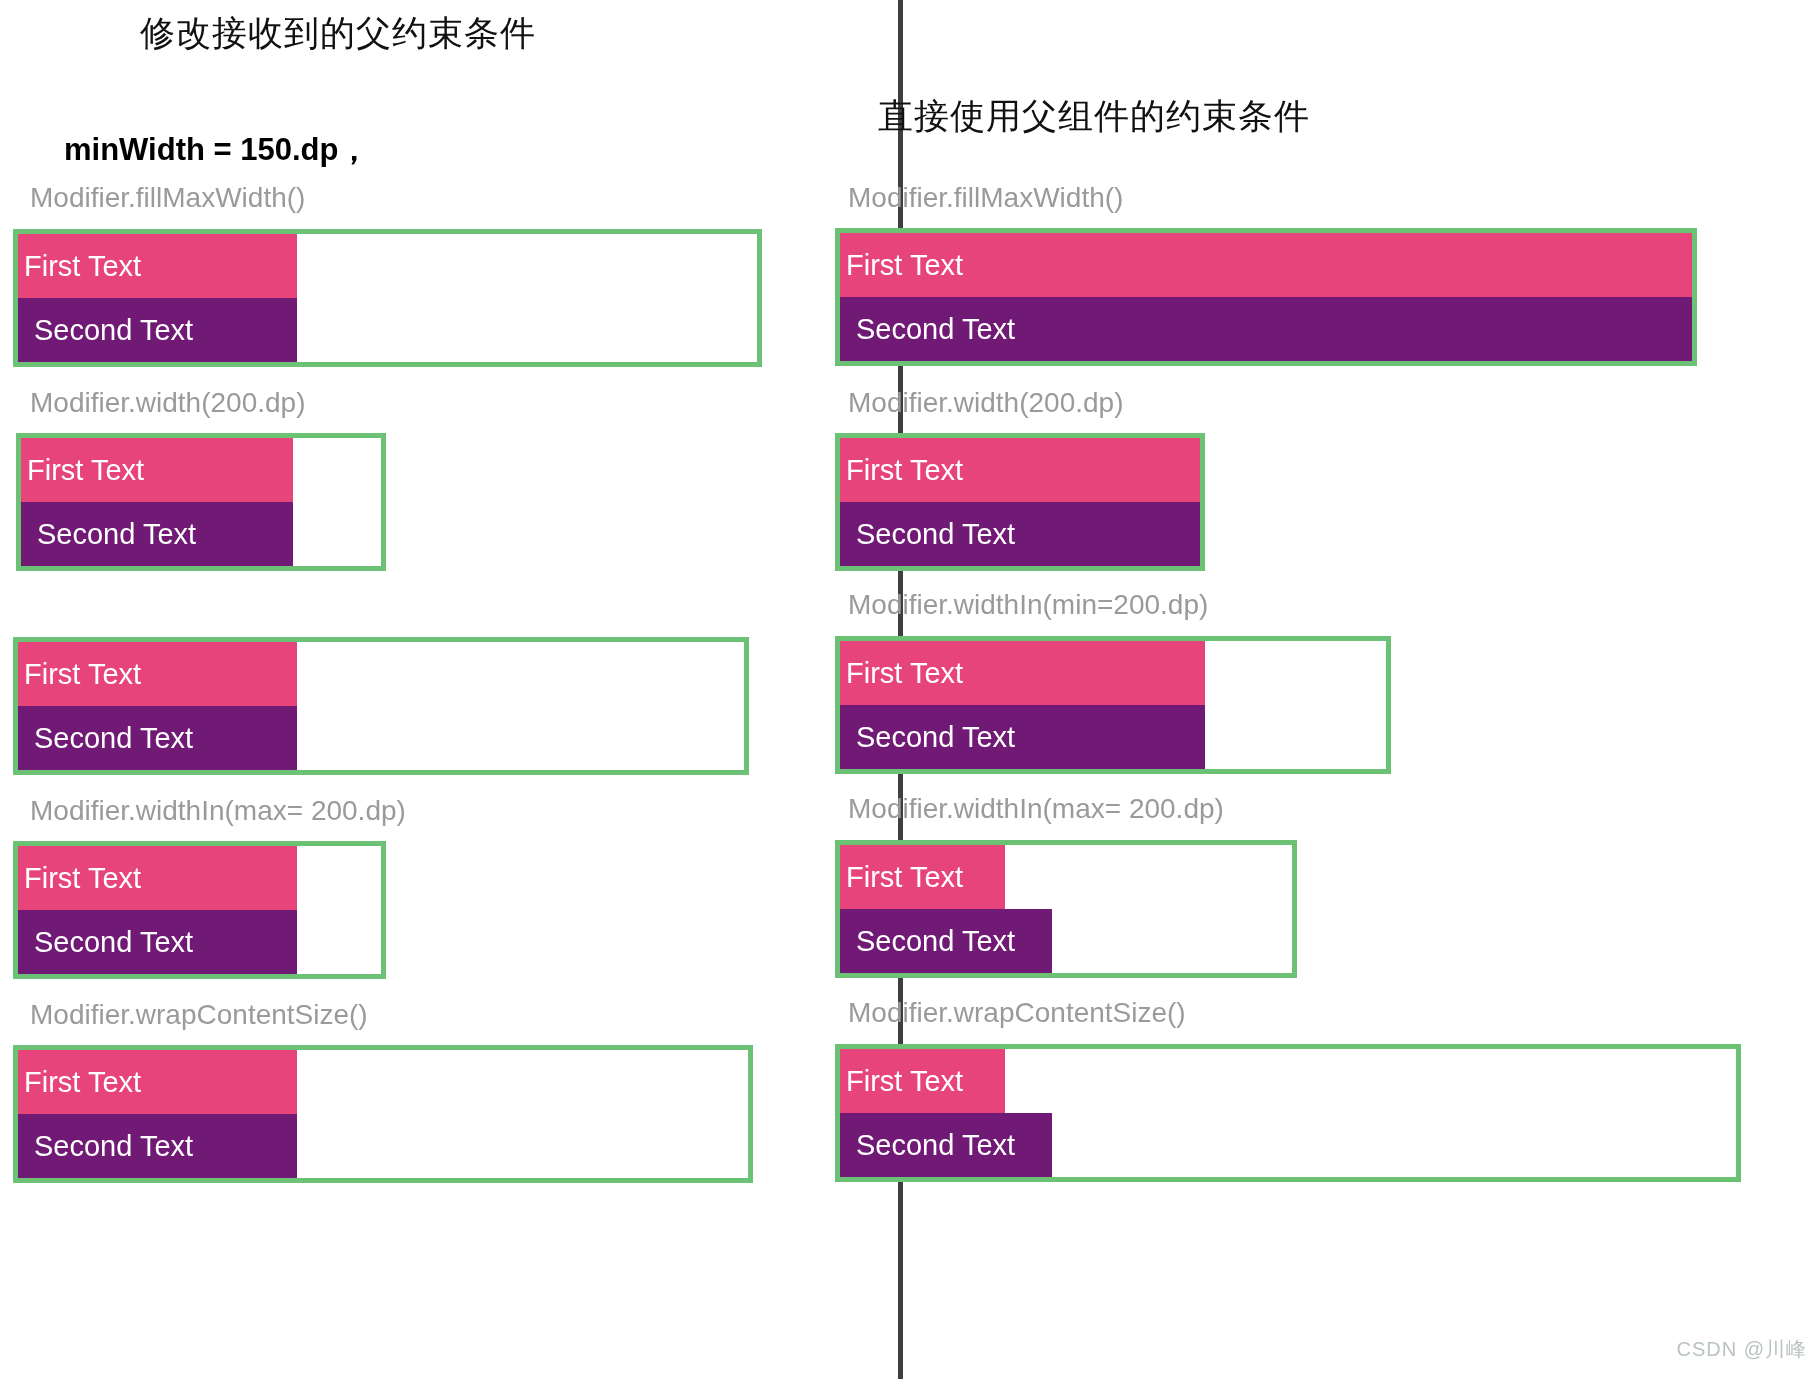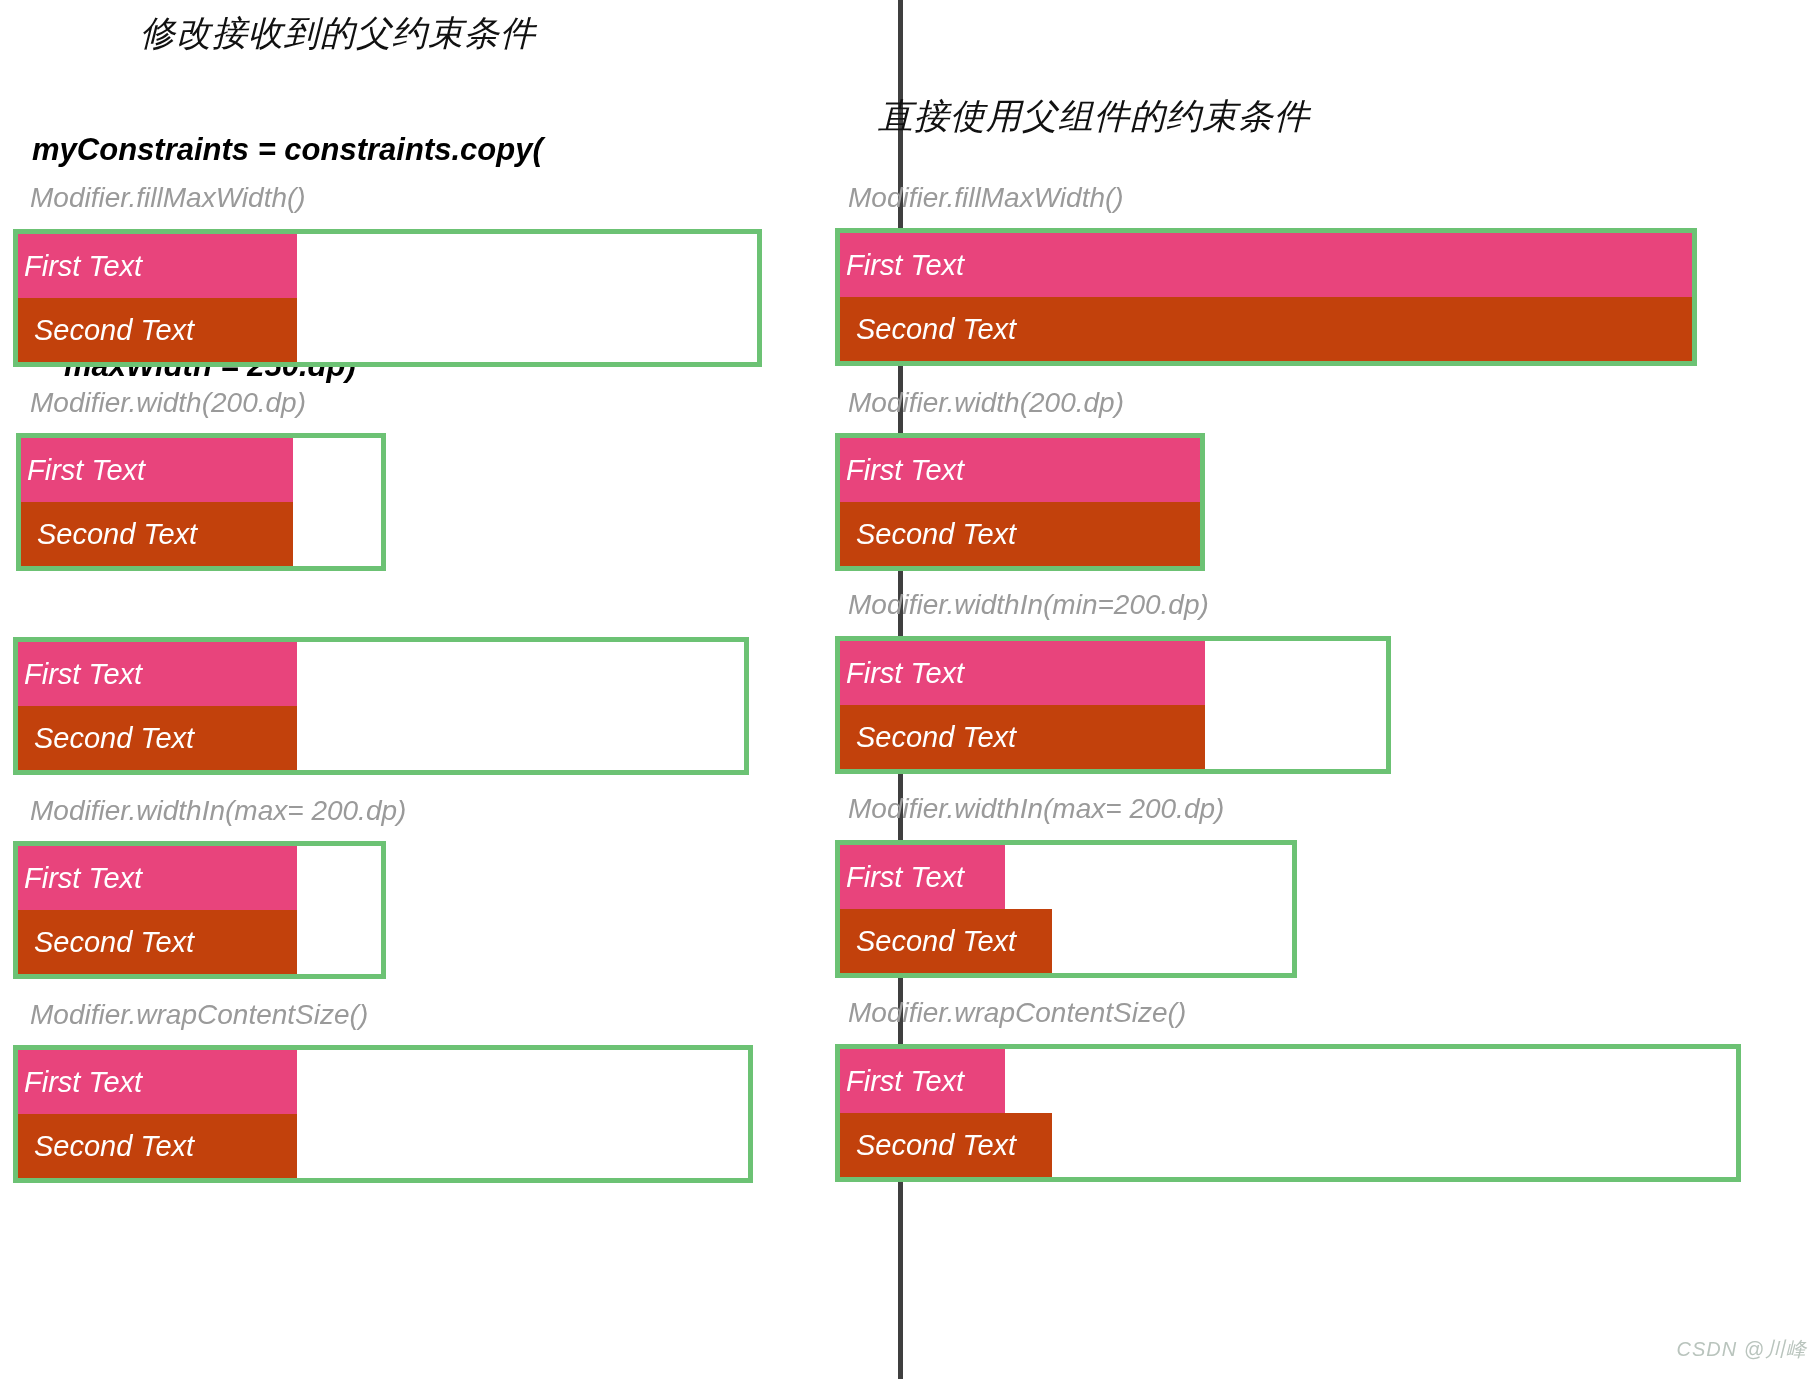--- a/index.html
+++ b/index.html
@@ -9,21 +9,20 @@
   }
   body {
     font-family: "Liberation Sans", "DejaVu Sans", sans-serif;
   }
   #page {
     position: relative;
     width: 1815px;
     height: 1379px;
     background: #ffffff;
     overflow: hidden;
-    font-style: italic;
   }
 
   
   .divider {
     position: absolute;
     left: 898px;
     top: 0;
     width: 5px;
     height: 1379px;
     background: #3f3f3f;
@@ -78,21 +77,21 @@
     box-sizing: border-box;
     color: #ffffff;
     font-size: 29px;
     display: flex;
     align-items: center;
     padding-left: 16px;
     white-space: nowrap;
     overflow: hidden;
   }
   .bar.pink { background: #e8447c; padding-left: 6px; }
-  .bar.blue { background: #c2410c; }
+  .bar.blue { background: #701a75; }
 
   
   .watermark {
     position: absolute;
     right: 8px;
     bottom: 16px;
     font-size: 20px;
     color: #b9c4bd;
     letter-spacing: 1px;
     white-space: nowrap;
@@ -101,21 +100,20 @@
 </head>
 <body>
 
 <div id="page">
 
   <div class="column left">
 
     <div class="cn-title" style="left:140px; top:10px;">修改接收到的父约束条件</div>
 
     <div class="code-block" style="left:32px; top:60px;">
-      <span class="code-line">myConstraints = constraints.copy(</span>
       <span class="code-line code-indent">minWidth = 150.dp，</span>
       <span class="code-line code-indent">maxWidth = 250.dp)</span>
     </div>
 
     <div class="caption" style="left:30px; top:182px;">Modifier.fillMaxWidth()</div>
     <div class="box" style="left:13px; top:229px; width:749px; height:138px;">
       <div class="bar pink" style="left:0px; top:0px; width:279px; height:64px;">First Text</div>
       <div class="bar blue" style="left:0px; top:64px; width:279px; height:64px;">Second Text</div>
     </div>
 

